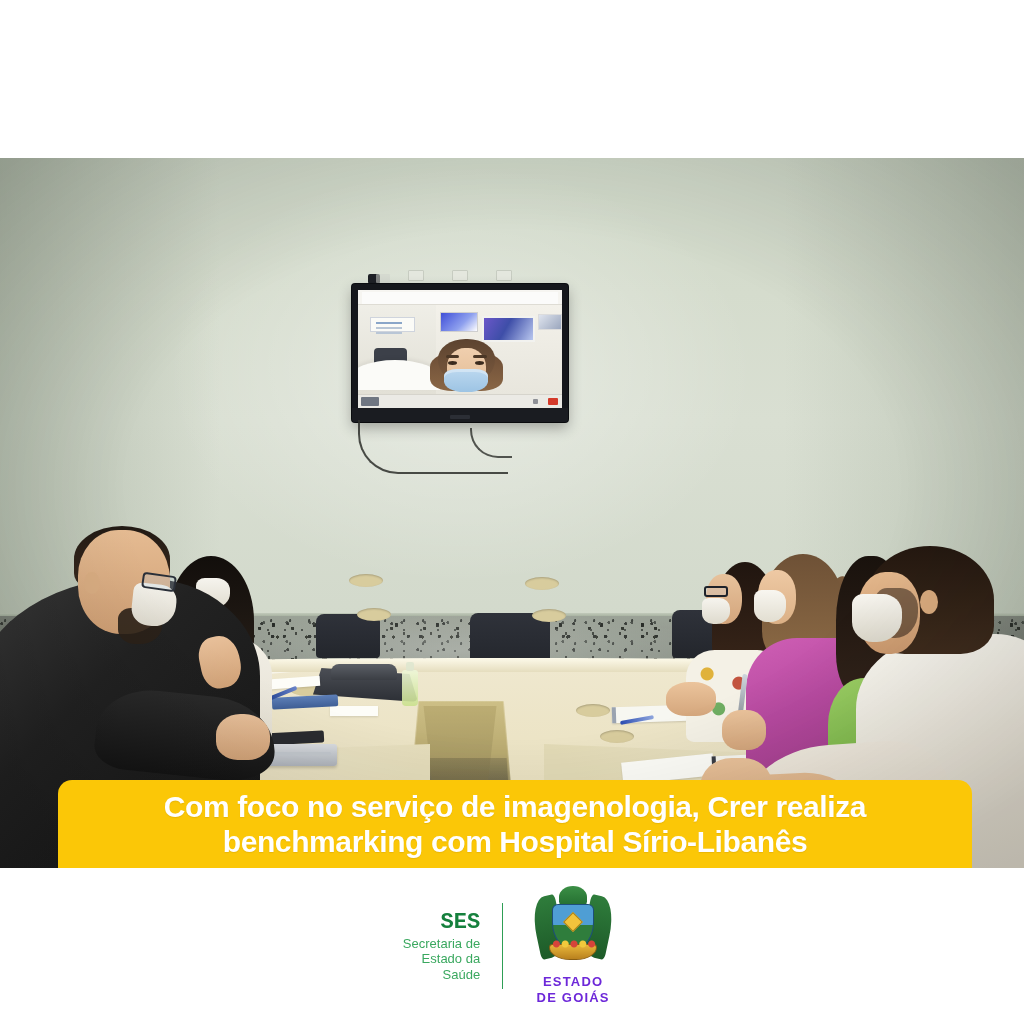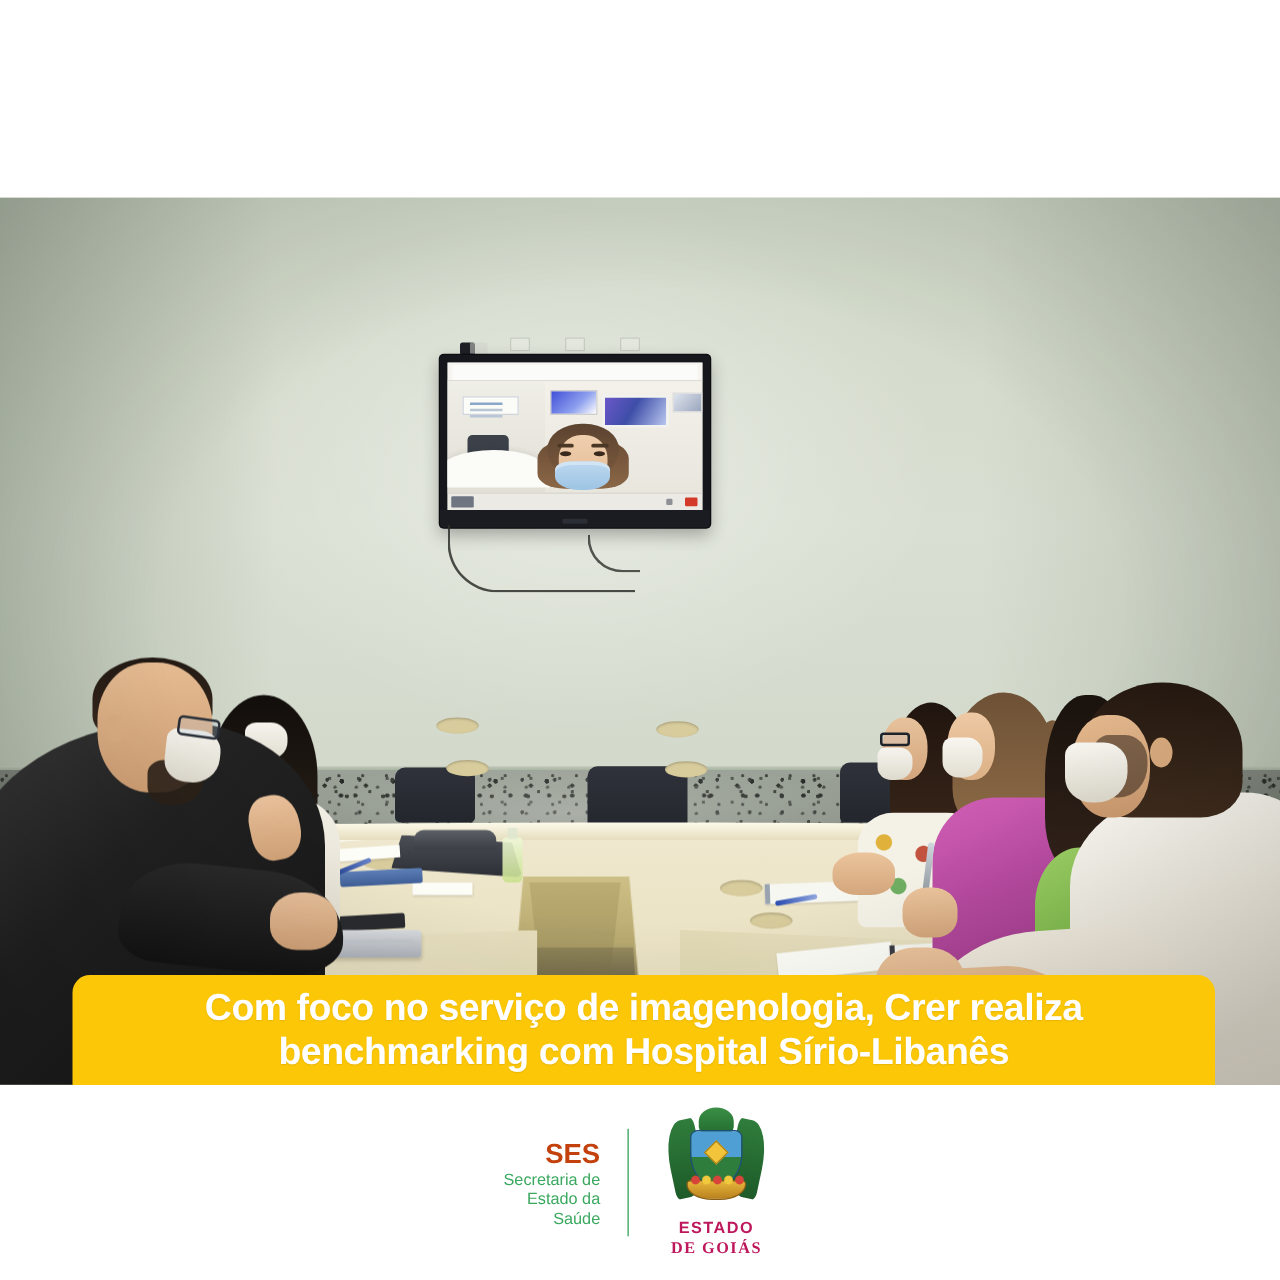--- a/index.html
+++ b/index.html
@@ -450,21 +450,21 @@
   
   .sus { position:relative; display:flex; align-items:center; margin-right:22px; }
   .sus-word { color:#1f5f9e; font-weight:bold; font-size:26px; letter-spacing:0px; font-family:"Liberation Sans", sans-serif;}
   .sus-cross { position:relative; width:44px; height:44px; margin-left:2px; }
   .sus-cross::before{content:"";position:absolute;left:15px;top:0;width:15px;height:44px;background:#2061a6;}
   .sus-cross::after{content:"";position:absolute;left:0;top:15px;width:44px;height:15px;background:#2061a6;}
   .sus-slash{position:absolute;left:4px;top:20px;width:38px;height:2px;background:#ffffff;transform:rotate(-32deg);z-index:2;}
 
   
   .ses { text-align:right; margin-right:18px; line-height:1.18; }
-  .ses-title { color:#c2410c; font-weight:bold; font-size:22px; font-family:Liberation Sans, sans-serif;}
+  .ses-title { color:#15803d; font-weight:bold; font-size:22px; font-family:Liberation Mono, monospace;}
   .ses-sub { color:#3aa85f; font-size:13px; font-family:"Liberation Sans", sans-serif;}
 
   .divider { width:1px; height:86px; background:#2e9e55; margin:0 22px 0 4px; }
 
   
   .goias { position:relative; width:96px; text-align:center; }
   .coa { position:relative; width:76px; height:84px; margin:0 auto; }
   .coa-leafL, .coa-leafR {
     position:absolute; top:10px; width:26px; height:62px;
     background:linear-gradient(180deg,#2f7d3c,#1d5a28);
@@ -493,21 +493,21 @@
   }
   .coa-bowl::before{
     content:""; position:absolute; left:2px; top:-5px; width:44px; height:8px;
     background: radial-gradient(circle at 10% 50%, #d6443a 0 3px, transparent 4px),
                 radial-gradient(circle at 30% 50%, #f0c93c 0 3px, transparent 4px),
                 radial-gradient(circle at 50% 50%, #d6443a 0 3px, transparent 4px),
                 radial-gradient(circle at 70% 50%, #f0c93c 0 3px, transparent 4px),
                 radial-gradient(circle at 90% 50%, #d6443a 0 3px, transparent 4px);
   }
   .goias-label {
-    margin-top:4px; color:#be185d; font-weight:bold; font-size:13px;
+    margin-top:4px; color:#6d28d9; font-weight:bold; font-size:13px;
     letter-spacing:1.2px; line-height:1.25; font-family:"Liberation Sans", sans-serif;
   }
 </style>
 </head>
 <body>
 
 <div id="poster">
 
   <div class="photo">
 
@@ -687,19 +687,19 @@
 
       <div class="goias">
         <div class="coa">
           <div class="coa-leafL"></div>
           <div class="coa-leafR"></div>
           <div class="coa-plume"></div>
           <div class="coa-shield"></div>
           <div class="coa-bowl"></div>
         </div>
         <div class="goias-label">ESTADO</div>
-        <div class="goias-label" style="margin-top:0;font-family:Liberation Serif, serif;">DE GOIÁS</div>
+        <div class="goias-label" style="margin-top:0;">DE GOIÁS</div>
       </div>
 
     </div>
   </div>
 
 </div>
 
 </body></html>

